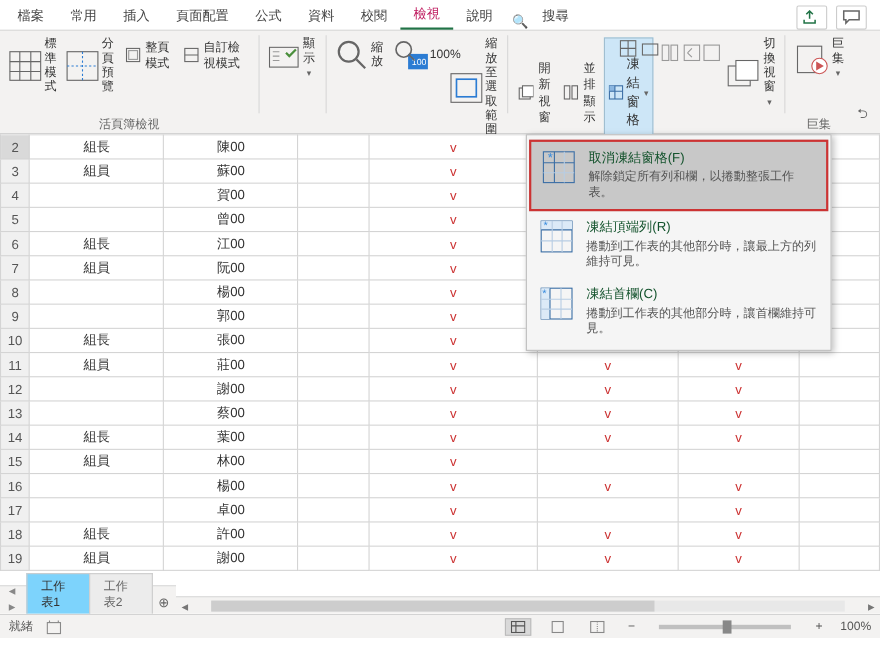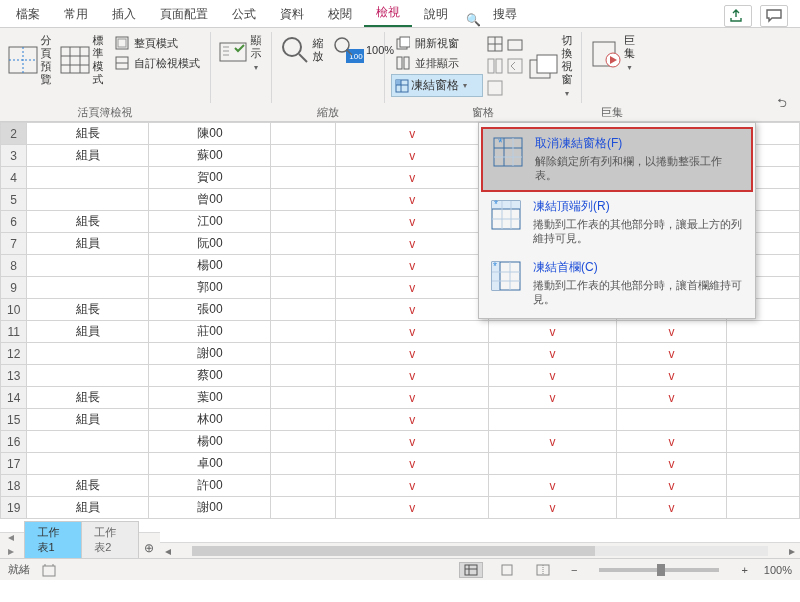--- a/index.html
+++ b/index.html
@@ -63,25 +63,25 @@
     color: #666;
     padding-top: 2px;
     height:16px;
   }
   .bigbtn {
     display:flex; flex-direction:row; align-items:center; justify-content:flex-start;
     width: 48px; padding:2px 2px; cursor:pointer; gap:2px;
   }
   .bigbtn .bicon { width:32px; height:32px; display:flex; align-items:center; justify-content:center;}
   .bigbtn .blabel { font-size:11px; text-align:center; line-height:13px;}
-  .smallbtns { display:flex; flex-direction:column; gap:2px; padding-top:2px;}
+  .smallbtns { display:flex; flex-direction:row; gap:2px; padding-top:2px;}
   .smallbtn { display:flex; align-items:center; gap:4px; padding:1px 4px; cursor:pointer; font-size:11px;}
   .smallbtn .sicon { width:16px; height:16px; display:flex; align-items:center; justify-content:center;}
   .freeze-ctrl{
-    display:flex; align-items:center; gap:2px; padding:2px 3px;
+    display:flex; align-items:center; gap:2px; padding:15px 3px;
     border:1px solid #a0bed0; background:#cde6f7; cursor:pointer;
   }
   .small-dd::after{ content:"▾"; font-size:8px; color:#666; margin-left:2px;}
   .macro-icon { width:36px; height:36px; display:flex; align-items:center; justify-content:center;}
   .help-icon { width:24px; text-align:center; color:#666;}
   
   .dropdown {
     position:absolute;
     left:478px; top:122px;
     width:278px;
@@ -94,21 +94,21 @@
   .dd-item {
     display:flex; gap:10px; padding:6px 8px 8px 8px; align-items:flex-start;
     cursor:pointer;
   }
   .dd-item.hl {
     background:#c8c8c8;
     border:2px solid #cc3333;
   }
   .dd-icon { width:34px; height:34px; flex:0 0 34px; display:flex; align-items:center; justify-content:center;}
   .dd-text { flex:1; }
-  .dd-title { font-size:12px; color:#1d4ed8; margin-bottom:2px;}
+  .dd-title { font-size:12px; color:#14532d; margin-bottom:2px;}
   .dd-desc { font-size:11px; color:#555; line-height:14px;}
   
   .grid-wrap { position:relative; height:436px; overflow:hidden; background:#fff;}
   .grid { border-collapse:collapse; width:100%; position:relative;}
   .grid td, .grid th {
     border:1px solid #d4d4d4;
     height:22px;
     font-size:12px;
     padding:0 4px;
     text-align:center;
@@ -188,37 +188,37 @@
 </div>
 
 <div class="ribbon">
 
   <div class="group">
     <div class="group-body">
       <div class="bigbtn">
         <div class="bicon">
           <svg width="30" height="28">
               <rect x="1" y="1" width="28" height="26" fill="none" stroke="#666"></rect>
-              <line x1="1" y1="14" x2="29" y2="14" stroke="#2b7cd3" stroke-dasharray="2 2"></line>
-              <line x1="15" y1="1" x2="15" y2="27" stroke="#2b7cd3" stroke-dasharray="2 2"></line>
-            </svg>
-        </div>
-        <div class="blabel">分頁預覽</div>
-      </div>
-      <div class="bigbtn">
-        <div class="bicon">
-          <svg width="30" height="28">
-              <rect x="1" y="1" width="28" height="26" fill="none" stroke="#666"></rect>
               <line x1="1" y1="10" x2="29" y2="10" stroke="#666"></line>
               <line x1="1" y1="19" x2="29" y2="19" stroke="#666"></line>
               <line x1="10" y1="1" x2="10" y2="27" stroke="#666"></line>
               <line x1="20" y1="1" x2="20" y2="27" stroke="#666"></line>
             </svg>
         </div>
         <div class="blabel">標準模式</div>
+      </div>
+      <div class="bigbtn">
+        <div class="bicon">
+          <svg width="30" height="28">
+              <rect x="1" y="1" width="28" height="26" fill="none" stroke="#666"></rect>
+              <line x1="1" y1="14" x2="29" y2="14" stroke="#2b7cd3" stroke-dasharray="2 2"></line>
+              <line x1="15" y1="1" x2="15" y2="27" stroke="#2b7cd3" stroke-dasharray="2 2"></line>
+            </svg>
+        </div>
+        <div class="blabel">分頁預覽</div>
       </div>
       <div class="smallbtns">
         <div class="smallbtn">
           <span class="sicon">
             <svg width="14" height="14">
                 <rect x="1" y="1" width="12" height="12" fill="none" stroke="#666"></rect>
                 <rect x="3" y="3" width="8" height="8" fill="none" stroke="#999"></rect>
               </svg>
           </span>
           <span>整頁模式</span>
@@ -269,20 +269,29 @@
       <div class="bigbtn">
         <div class="bicon">
           <svg width="34" height="30">
               <rect x="14" y="14" width="20" height="14" fill="#2b7cd3"></rect>
               <text x="24" y="24" fill="#fff" font-size="8" text-anchor="middle">100</text>
               <circle cx="10" cy="10" r="7" fill="none" stroke="#666" stroke-width="1.5"></circle>
               <line x1="15" y1="15" x2="20" y2="20" stroke="#666" stroke-width="1.5"></line>
             </svg>
         </div>
         <div class="blabel">100%</div>
+      </div>
+      <div class="bigbtn">
+        <div class="bicon">
+          <svg width="30" height="28">
+              <rect x="1" y="1" width="28" height="26" fill="none" stroke="#666"></rect>
+              <rect x="6" y="6" width="18" height="16" fill="none" stroke="#2b7cd3" stroke-width="1.5"></rect>
+            </svg>
+        </div>
+        <div class="blabel"><span>縮放至</span><br><span>選取範圍</span></div>
       </div>
     </div>
     <div class="group-label">縮放</div>
   </div>
   <div class="group-sep"></div>
 
   <div class="group">
     <div class="group-body">
       <div class="smallbtns" style="width:92px">
         <div class="smallbtn">

